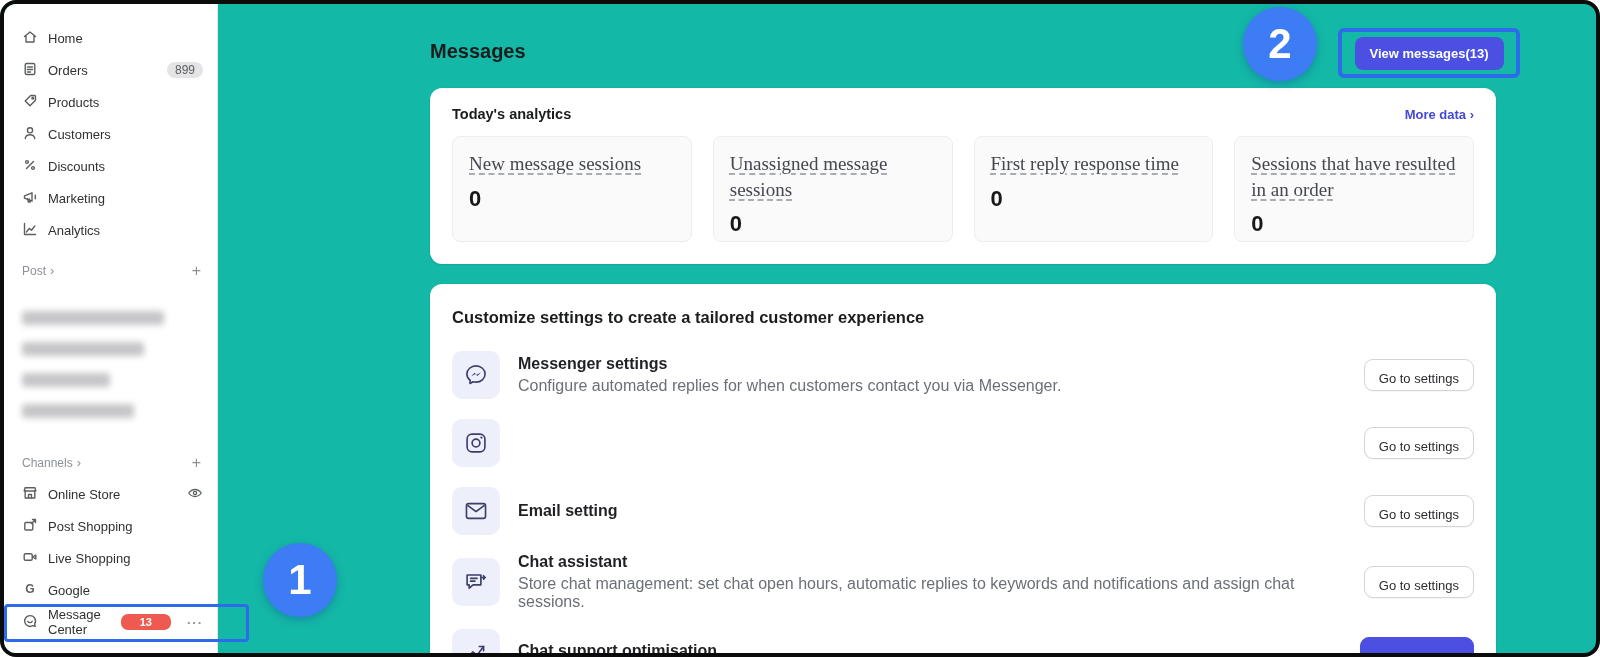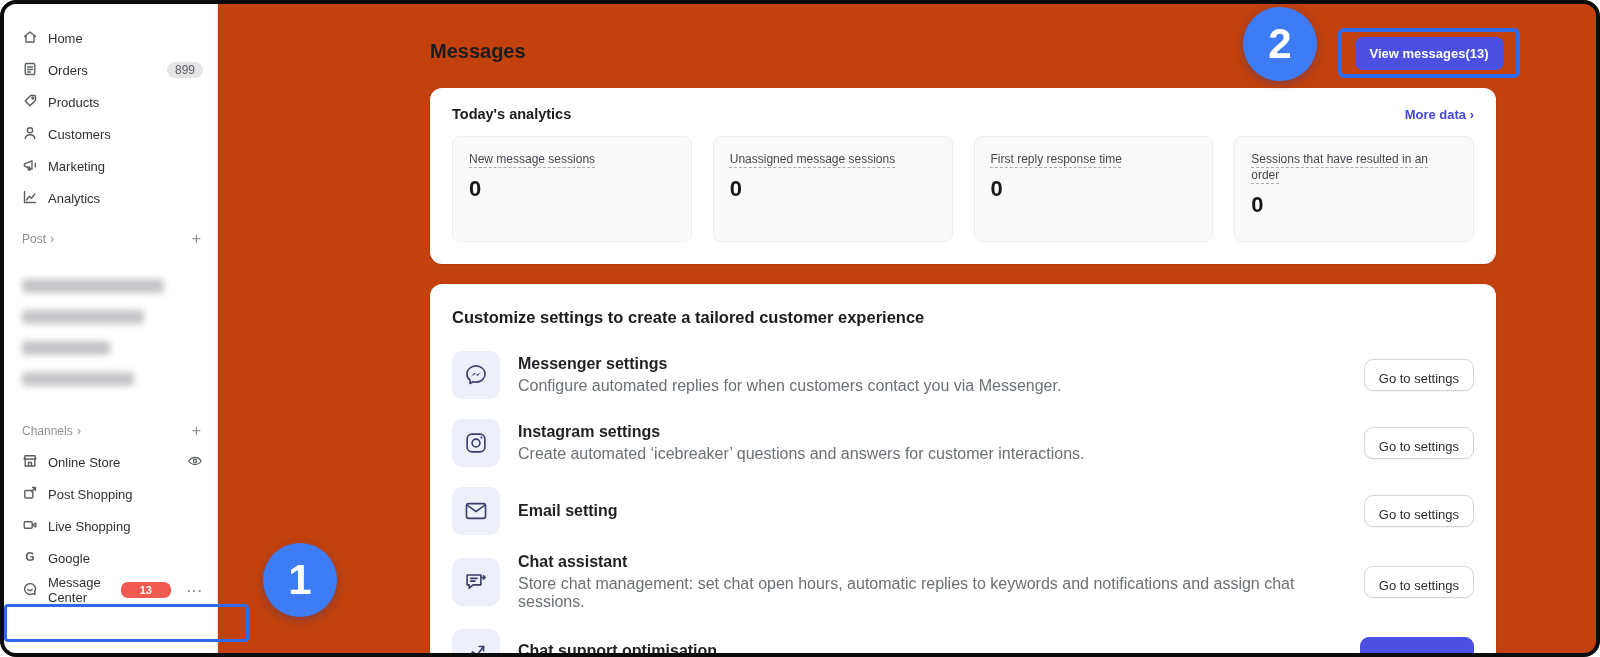--- a/index.html
+++ b/index.html
@@ -1,20 +1,20 @@
 <!DOCTYPE html>
 <html><head>
 <meta charset="utf-8">
 <style>
   * { margin:0; padding:0; box-sizing:border-box; }
   html,body { background:#ffffff; }
   body { font-family:"Liberation Sans", sans-serif; }
 
   .frame { position:relative; width:1600px; height:657px; border:4px solid #0b0b0b;
-           border-radius:16px; overflow:hidden; background:#c2410c; }
+           border-radius:16px; overflow:hidden; background:#14b8a6; }
 
   
   .sidebar { position:absolute; left:0; top:0; bottom:0; width:214px; background:#fff;
              border-right:1px solid #e5e6e8; padding-top:18px; z-index:2; }
   .nav-item { height:32px; display:flex; align-items:center; gap:10px;
               padding:0 14px 0 18px; font-size:13px; font-weight:500; color:#2f3134; cursor:pointer; }
   .nav-item svg { width:16px; height:16px; flex:none; }
   .count-badge { margin-left:auto; background:#e4e4e6; color:#5c5f62; font-size:12px;
                  font-weight:500; border-radius:10px; padding:1px 8px; }
   .section-hd { display:flex; align-items:center; gap:4px; padding:0 16px 0 18px;
@@ -42,23 +42,23 @@
 
   .card { position:absolute; background:#fff; border-radius:12px;
           box-shadow:0 1px 2px rgba(0,0,0,.07), 0 0 0 1px rgba(0,0,0,.02); }
   .card-analytics { left:426px; top:84px; width:1066px; height:176px; padding:18px 22px; }
   .an-head { display:flex; align-items:center; justify-content:space-between; }
   .an-title { font-size:14.5px; font-weight:700; color:#1a1c1d; }
   .more-link { font-size:13px; font-weight:700; color:#4448d8; cursor:pointer; }
   .stats { display:flex; gap:21px; margin-top:14px; }
   .stat-box { flex:1; height:106px; background:#fafafb; border:1px solid #ededf0;
               border-radius:8px; padding:14px 16px; }
-  .stat-label { font-size:12px; line-height:1.35; color:#44474e;
+  .stat-label { font-size:19px; line-height:1.35; color:#44474e;
                 text-decoration:underline dashed; text-decoration-color:#a8acb3;
-                text-underline-offset:4px; }
+                text-underline-offset:4px;font-family:Liberation Serif, serif; }
   .stat-value { margin-top:9px; font-size:22px; font-weight:700; color:#17181a; }
 
   .card-settings { left:426px; top:280px; width:1066px; height:430px; padding:24px 22px; }
   .set-title { font-size:16.5px; font-weight:700; color:#1a1c1d; }
   .set-rows { margin-top:22px; }
   .set-row { display:flex; align-items:center; gap:18px; min-height:52px; margin-bottom:16px; }
   .icon-box { width:48px; height:48px; border-radius:10px; background:#edeffa;
               display:flex; align-items:center; justify-content:center; flex:none; }
   .icon-box svg { width:26px; height:26px; }
   .row-title { font-size:16px; font-weight:700; color:#1f2124; }
@@ -109,20 +109,28 @@
     </div>
     <div class="nav-item">
       <span><svg viewBox="0 0 16 16" fill="none" stroke="#5c5f62" stroke-width="1.4" stroke-linecap="round" stroke-linejoin="round">
             <circle cx="8" cy="5.3" r="2.6"></circle>
             <path d="M3.2 13.5c.6-2.8 3-3.7 4.8-3.7s4.2.9 4.8 3.7"></path>
           </svg></span>
       <span>Customers</span>
     </div>
     <div class="nav-item">
       <span><svg viewBox="0 0 16 16" fill="none" stroke="#5c5f62" stroke-width="1.4" stroke-linecap="round" stroke-linejoin="round">
+            <path d="M4.5 11.5 11.5 4.5"></path>
+            <circle cx="5" cy="5" r="1.4"></circle>
+            <circle cx="11" cy="11" r="1.4"></circle>
+          </svg></span>
+      <span>Discounts</span>
+    </div>
+    <div class="nav-item">
+      <span><svg viewBox="0 0 16 16" fill="none" stroke="#5c5f62" stroke-width="1.4" stroke-linecap="round" stroke-linejoin="round">
             <path d="M2.5 6.8v2.4l7.5 3V3.8z"></path>
             <path d="M13.3 6.2v3.6M5.6 9.7l.8 3.3h1.8l-.9-3"></path>
           </svg></span>
       <span>Marketing</span>
     </div>
     <div class="nav-item">
       <span><svg viewBox="0 0 16 16" fill="none" stroke="#5c5f62" stroke-width="1.4" stroke-linecap="round" stroke-linejoin="round">
             <path d="M2.5 2.5v11h11"></path>
             <path d="M4.5 11l2.8-3.6 2.2 1.8 3.3-4.2"></path>
           </svg></span>
@@ -243,24 +251,20 @@
       </div>
 
       <div class="set-row">
         <div class="icon-box">
           <svg viewBox="0 0 24 24" fill="none" stroke="#3b3f69" stroke-width="1.5">
               <rect x="3.8" y="3.8" width="16.4" height="16.4" rx="4.5"></rect>
               <circle cx="12" cy="12" r="3.6"></circle>
               <circle cx="17" cy="7" r="1" fill="#3b3f69" stroke="none"></circle>
             </svg>
         </div>
-        <div>
-          <div class="row-title">Instagram settings</div>
-          <div class="row-desc">Create automated ‘icebreaker’ questions and answers for customer interactions.</div>
-        </div>
         <button class="go-btn">Go to settings</button>
       </div>
 
       <div class="set-row">
         <div class="icon-box">
           <svg viewBox="0 0 24 24" fill="none" stroke="#3b3f69" stroke-width="1.5" stroke-linecap="round" stroke-linejoin="round">
               <rect x="3.2" y="5.2" width="17.6" height="13.6" rx="2"></rect>
               <path d="m4.5 7 7.5 5.5L19.5 7"></path>
             </svg>
         </div>

